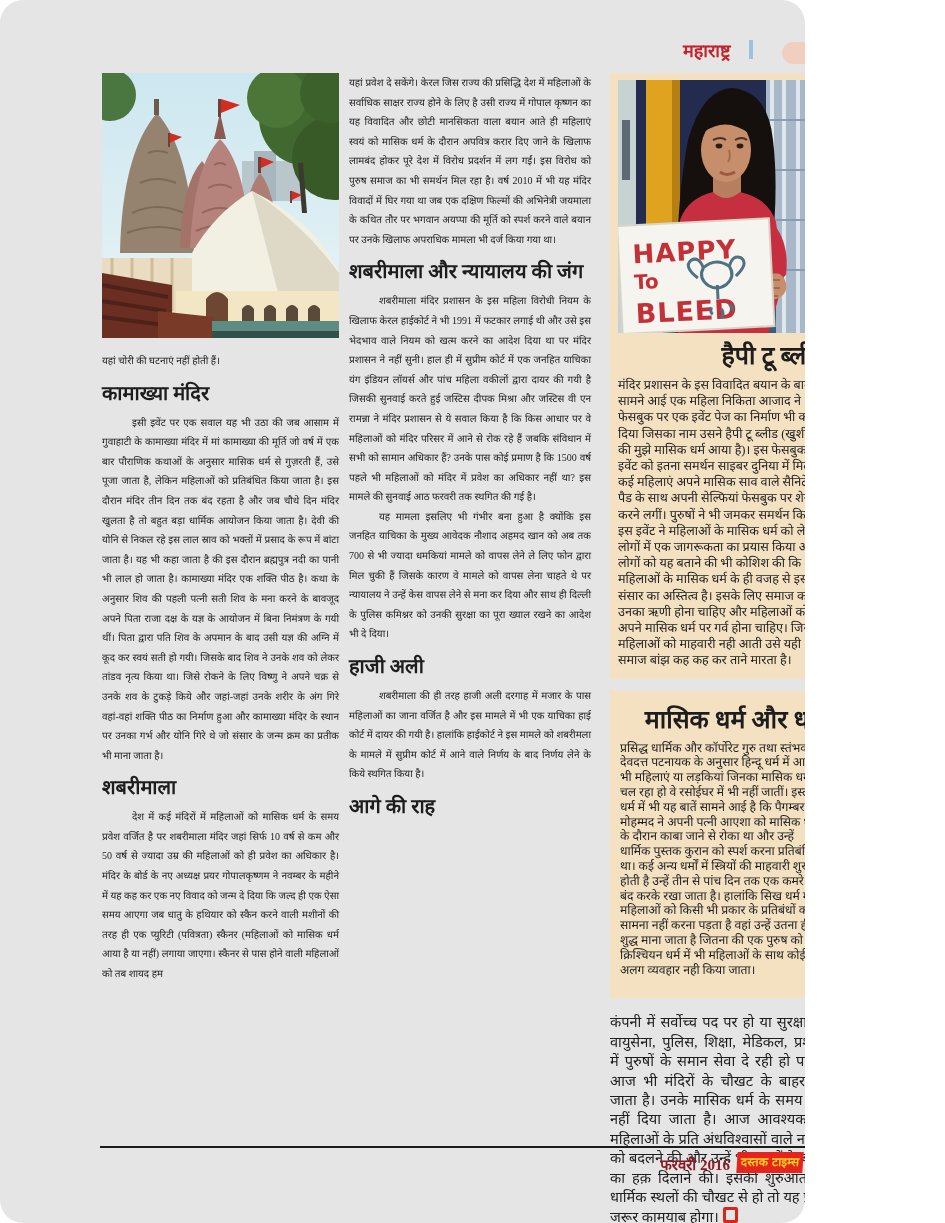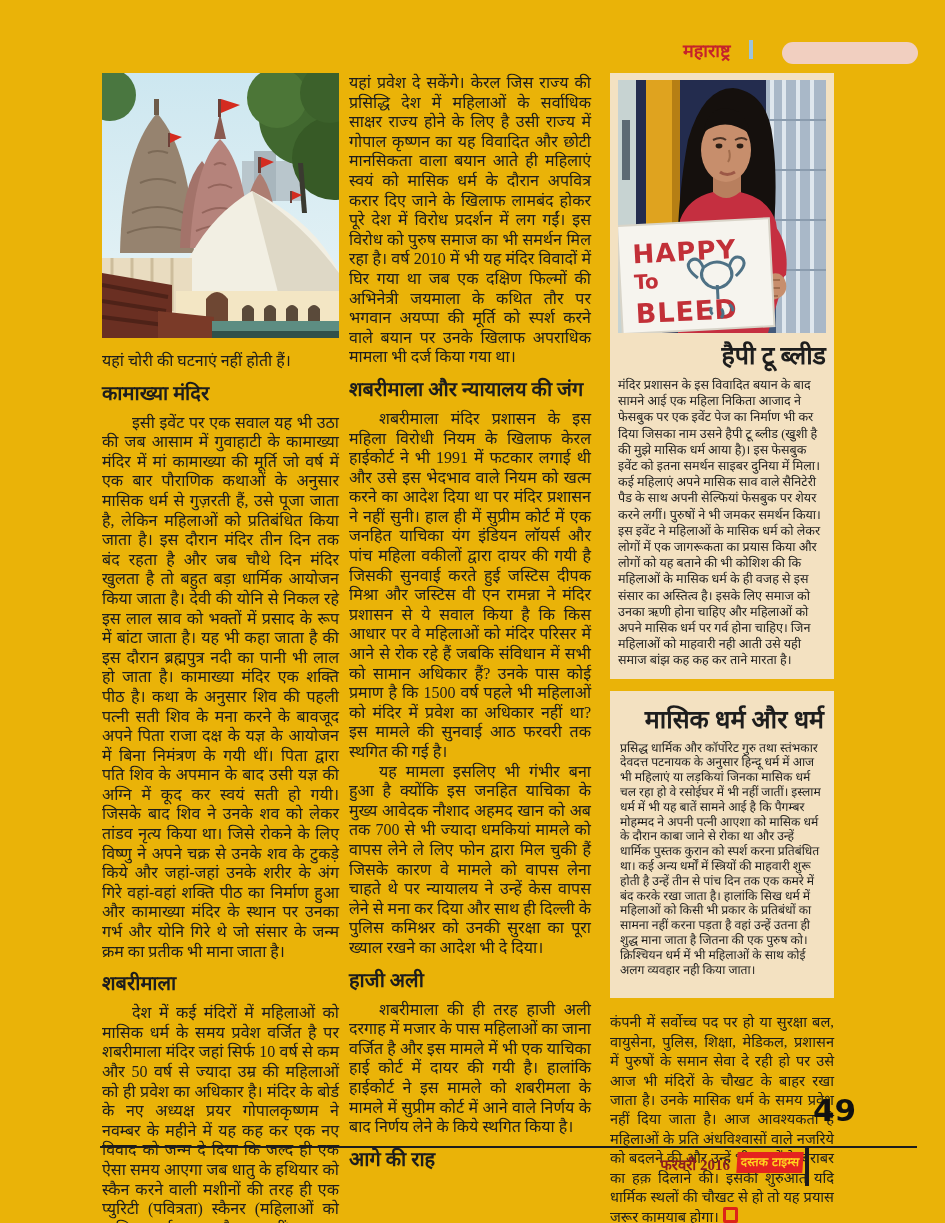--- a/index.html
+++ b/index.html
@@ -1,27 +1,27 @@
 <!DOCTYPE html>
 <html><head>
 <meta charset="utf-8">
 <style>
   html,body{margin:0;padding:0;background:#ffffff;}
-  .page{position:relative;width:945px;height:1223px;background:#eab308;overflow:hidden;
-        font-family:"Liberation Serif", serif;color:#1d1d1d;}
+  .page{position:relative;width:805px;height:1223px;background:#e5e5e5;overflow:hidden;
+        font-family:"Liberation Serif", serif;color:#1d1d1d;border-radius:23px;}
   
   .masthead-label{position:absolute;top:38px;left:683px;font-size:18px;font-weight:700;color:#c5232b;}
   .masthead-divider{position:absolute;top:40px;left:749px;width:4px;height:19px;background:#9dc3dc;}
   .masthead-pill{position:absolute;top:42px;left:782px;width:136px;height:22px;background:#f1cfc0;border-radius:11px;}
   
   .col{position:absolute;top:73px;}
   .col-left{left:102px;width:237px;}
   .col-mid{left:349px;width:242px;}
   .col-right{left:610px;width:224px;}
-  .body-text{font-size:16px;line-height:19.6px;text-align:justify;margin:0;}
+  .body-text{font-size:10px;line-height:19.6px;text-align:justify;margin:0;}
   .indent{text-indent:30px;}
   .col-head{font-size:20px;font-weight:700;margin:10px 0 8px 0;line-height:24px;}
   .lead-line{margin-top:13px;}
   
   .temple-photo{width:237px;height:265px;overflow:hidden;background:#cfe7ee;}
   
   .beige-box{background:#f3e1c1;box-sizing:border-box;}
   .box1{padding:7px 8px 10px 8px;}
   .photo-frame{width:208px;height:253px;overflow:hidden;background:#232c4e;}
   .box-head{font-size:25px;font-weight:700;text-align:right;margin:8px 0 6px 0;line-height:30px;}

